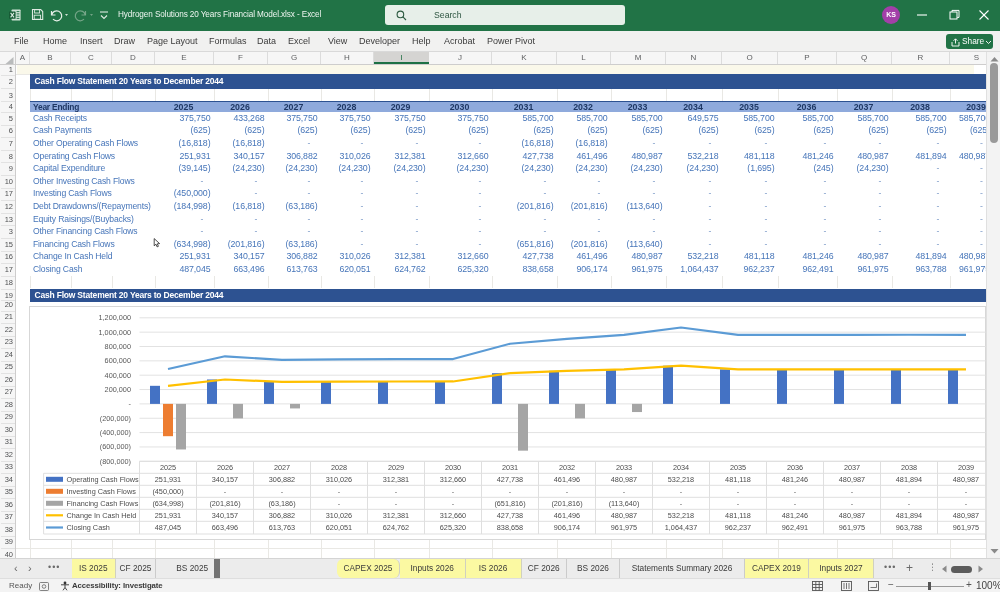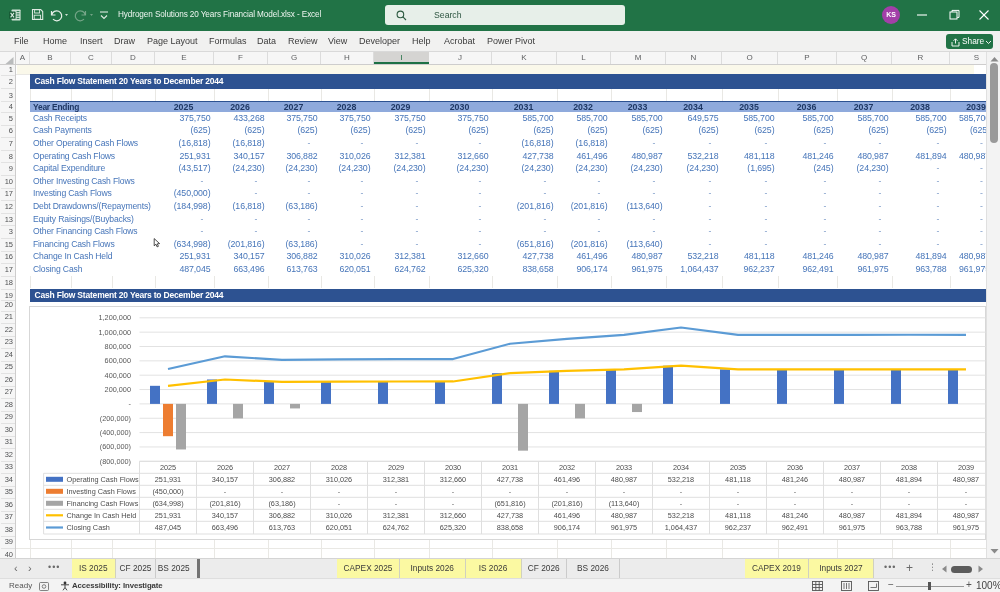--- a/index.html
+++ b/index.html
@@ -63,21 +63,21 @@
     </svg>
 </div>
 <div class="ab" style="left:0;top:31px;width:1000px;height:21px;background:#f1f1f0;border-bottom:1px solid #d9d9d9;">
 <div class="mi" style="left:14px;">File</div>
 <div class="mi" style="left:43px;">Home</div>
 <div class="mi" style="left:80px;">Insert</div>
 <div class="mi" style="left:114px;">Draw</div>
 <div class="mi" style="left:147px;">Page Layout</div>
 <div class="mi" style="left:209px;">Formulas</div>
 <div class="mi" style="left:257px;">Data</div>
-<div class="mi" style="left:288px;">Review</div>
+<div class="mi" style="left:288px;">Excel</div>
 <div class="mi" style="left:328px;">View</div>
 <div class="mi" style="left:359px;">Developer</div>
 <div class="mi" style="left:412px;">Help</div>
 <div class="mi" style="left:444px;">Acrobat</div>
 <div class="mi" style="left:487px;">Power Pivot</div>
 <div class="ab" style="left:946px;top:3px;width:47px;height:15px;background:#217346;border-radius:3px;color:#fff;font-size:8.3px;">
       <svg class="ab" style="left:5px;top:3.5px;" width="9" height="9" viewBox="0 0 9 9">
         <path d="M1 4 v4 h7 v-4" fill="none" stroke="#fff" stroke-width="0.9"></path>
         <path d="M4.5 5.5 v-4.5 m-2 1.8 l2 -2 l2 2" fill="none" stroke="#fff" stroke-width="0.9"></path>
       </svg>
@@ -344,21 +344,21 @@
 <div class="num" style="left:493.5px;top:86.1px;width:60px;">427,738</div>
 <div class="num" style="left:547.5px;top:86.1px;width:60px;">461,496</div>
 <div class="num" style="left:602.5px;top:86.1px;width:60px;">480,987</div>
 <div class="num" style="left:658.5px;top:86.1px;width:60px;">532,218</div>
 <div class="num" style="left:714.5px;top:86.1px;width:60px;">481,118</div>
 <div class="num" style="left:773.5px;top:86.1px;width:60px;">481,246</div>
 <div class="num" style="left:828.5px;top:86.1px;width:60px;">480,987</div>
 <div class="num" style="left:886.5px;top:86.1px;width:60px;">481,894</div>
 <div class="num" style="left:930.0px;top:86.1px;width:60px;">480,987</div>
 <div class="lbl" style="left:33px;top:98.7px;">Capital Expenditure</div>
-<div class="num" style="left:150.5px;top:98.7px;width:60px;">(43,517)</div>
+<div class="num" style="left:150.5px;top:98.7px;width:60px;">(39,145)</div>
 <div class="num" style="left:204.5px;top:98.7px;width:60px;">(24,230)</div>
 <div class="num" style="left:257.5px;top:98.7px;width:60px;">(24,230)</div>
 <div class="num" style="left:310.5px;top:98.7px;width:60px;">(24,230)</div>
 <div class="num" style="left:365.5px;top:98.7px;width:60px;">(24,230)</div>
 <div class="num" style="left:428.5px;top:98.7px;width:60px;">(24,230)</div>
 <div class="num" style="left:493.5px;top:98.7px;width:60px;">(24,230)</div>
 <div class="num" style="left:547.5px;top:98.7px;width:60px;">(24,230)</div>
 <div class="num" style="left:602.5px;top:98.7px;width:60px;">(24,230)</div>
 <div class="num" style="left:658.5px;top:98.7px;width:60px;">(24,230)</div>
 <div class="num" style="left:714.5px;top:98.7px;width:60px;">(1,695)</div>
@@ -680,26 +680,27 @@
 <svg class="ab" style="left:3px;top:496px;" width="9" height="7" viewBox="0 0 9 7">
       <path d="M0.5 1 L4.5 5.5 L8.5 1 Z" fill="#8a8a8a"></path>
     </svg>
 </div>
 <div class="ab" style="left:0;top:558px;width:1000px;height:20px;background:#ececec;border-top:1px solid #d4d4d4;">
 <div class="ab" style="left:14px;top:0;height:19px;line-height:18px;font-size:11px;color:#6a6a6a;">‹</div>
 <div class="ab" style="left:28px;top:0;height:19px;line-height:18px;font-size:11px;color:#6a6a6a;">›</div>
 <div class="ab" style="left:48px;top:0;height:19px;line-height:17px;font-size:9px;color:#6a6a6a;letter-spacing:1px;">•••</div>
 <div class="tab" style="left:71.5px;width:44.5px;background:#fbf9a2;border-right:1px solid #d0d0c0;">IS 2025</div>
 <div class="tab" style="left:116.0px;width:40px;border-right:1px solid #cbcbcb;">CF 2025</div>
-<div class="tab" style="left:151px;width:48.5px;border-right:3px solid #737373;">BS 2025</div>
-<div class="tab" style="left:337.0px;width:63.0px;background:#fbf9a2;border-right:1px solid #d0d0c0;">CAPEX 2025</div>
+<div class="tab" style="left:171px;width:48.5px;border-right:6px solid #737373;">BS 2025</div>
+<div class="tab" style="left:337.0px;width:63.0px;background:#fbf9a2;border-right:1px solid #d0d0c0;border-radius:6px;">CAPEX 2025</div>
 <div class="tab" style="left:400.0px;width:65.5px;background:#fbf9a2;border-right:1px solid #d0d0c0;">Inputs 2026</div>
 <div class="tab" style="left:465.5px;width:56.0px;background:#fbf9a2;border-right:1px solid #d0d0c0;">IS 2026</div>
 <div class="tab" style="left:521.5px;width:45.5px;border-right:1px solid #cbcbcb;">CF 2026</div>
 <div class="tab" style="left:567.0px;width:53.0px;border-right:1px solid #cbcbcb;">BS 2026</div>
+<div class="tab" style="left:620.0px;width:125.0px;border-right:1px solid #cbcbcb;">Statements Summary 2026</div>
 <div class="tab" style="left:745.0px;width:64.0px;background:#fbf9a2;border-right:1px solid #d0d0c0;">CAPEX 2019</div>
 <div class="tab" style="left:809.0px;width:65.0px;background:#fbf9a2;border-right:1px solid #d0d0c0;">Inputs 2027</div>
 <div class="ab" style="left:884px;top:0;height:19px;line-height:17px;font-size:9px;color:#6a6a6a;letter-spacing:1px;">•••</div>
 <div class="ab" style="left:906px;top:0;height:19px;line-height:18px;font-size:12px;color:#6a6a6a;">+</div>
 <div class="ab" style="left:928px;top:0;height:19px;line-height:17px;font-size:9px;color:#6a6a6a;">⋮</div>
 <svg class="ab" style="left:941px;top:6px;" width="7" height="8" viewBox="0 0 7 8">
       <path d="M5.5 0.5 L1 4 L5.5 7.5 Z" fill="#8a8a8a"></path>
     </svg>
 <div class="ab" style="left:951px;top:6.5px;width:21px;height:7px;background:#5c5c5c;border-radius:3.5px;"></div>
 <svg class="ab" style="left:977px;top:6px;" width="7" height="8" viewBox="0 0 7 8">

